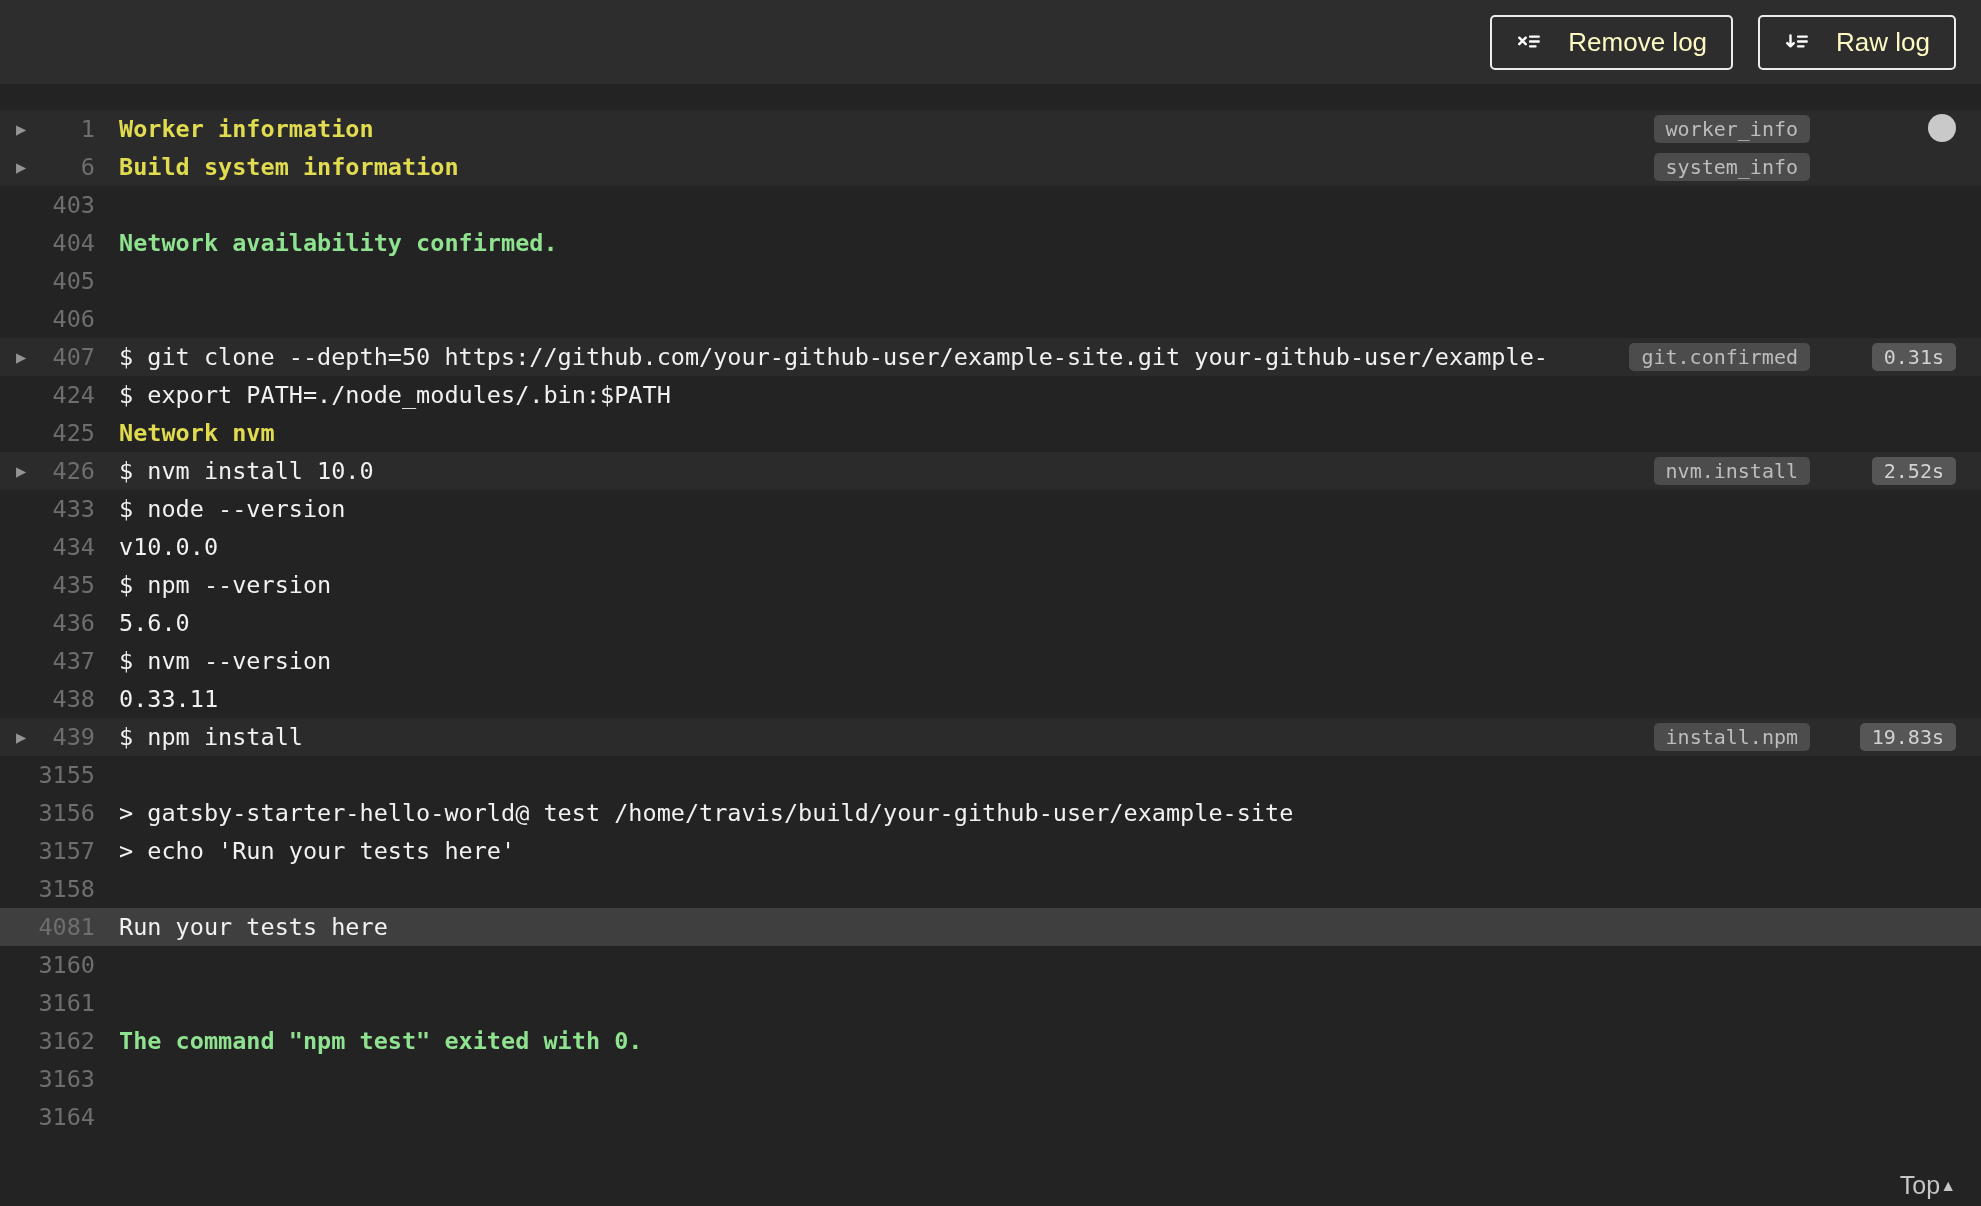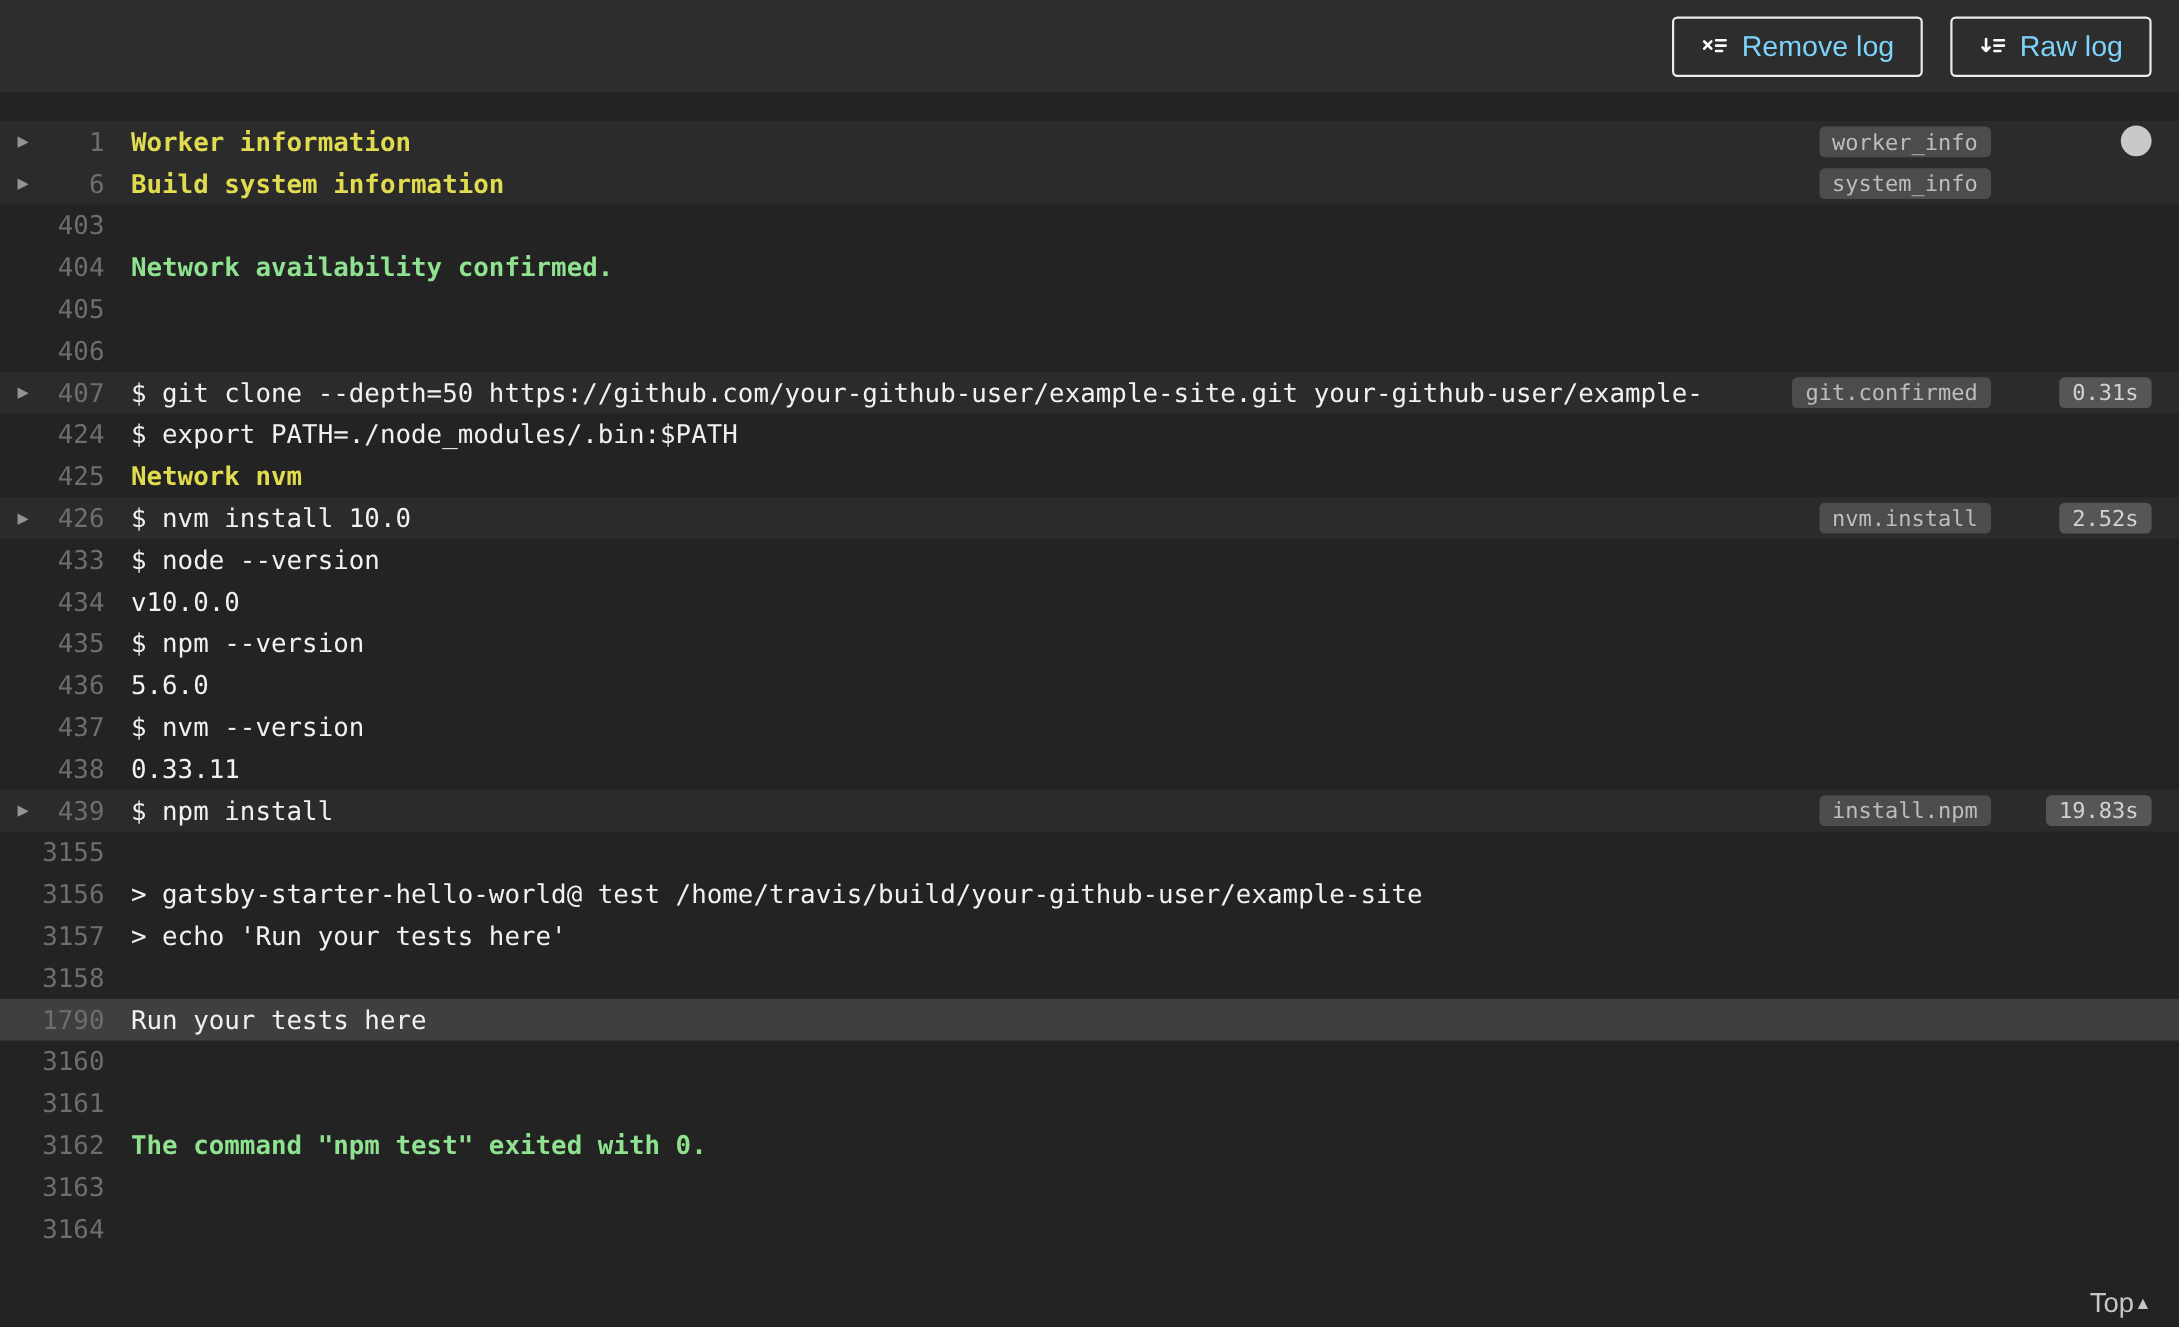--- a/index.html
+++ b/index.html
@@ -10,24 +10,24 @@
   }
   .app { position: relative; width: 1981px; height: 1206px; background: var(--log-bg, #232323); }
 
   
   .toolbar {
     height: 84px; background: var(--toolbar-bg, #2d2d2d);
     display: flex; align-items: center; justify-content: flex-end;
     gap: 25px; padding-right: 25px;
   }
   .btn {
-    display: inline-flex; align-items: center; gap: 11px;
+    display: inline-flex; align-items: center; gap: 26px;
     height: 55px; padding: 0 24px;
     background: transparent; border: 2px solid #ececec; border-radius: 5px;
-    color: #7dd3fc; font-size: 26px; font-family: "Liberation Sans", sans-serif;
+    color: #fef9c3; font-size: 26px; font-family: "Liberation Sans", sans-serif;
     cursor: pointer; white-space: nowrap;
   }
   .btn svg { display: block; }
 
   
   .log {
     position: relative; height: 1122px; padding-top: 26px;
     font-family: "DejaVu Sans Mono", monospace; font-size: 23.5px;
     color: var(--text, #f1f1f1);
   }
@@ -182,21 +182,21 @@
         </div>
         <div class="row">
           <a class="num">3157</a>
           <span class="text">&gt; echo 'Run your tests here'</span>
         </div>
         <div class="row">
           <a class="num">3158</a>
           <span class="text"></span>
         </div>
         <div class="row selected">
-          <a class="num">1790</a>
+          <a class="num">4081</a>
           <span class="text">Run your tests here</span>
         </div>
         <div class="row">
           <a class="num">3160</a>
           <span class="text"></span>
         </div>
         <div class="row">
           <a class="num">3161</a>
           <span class="text"></span>
         </div>

